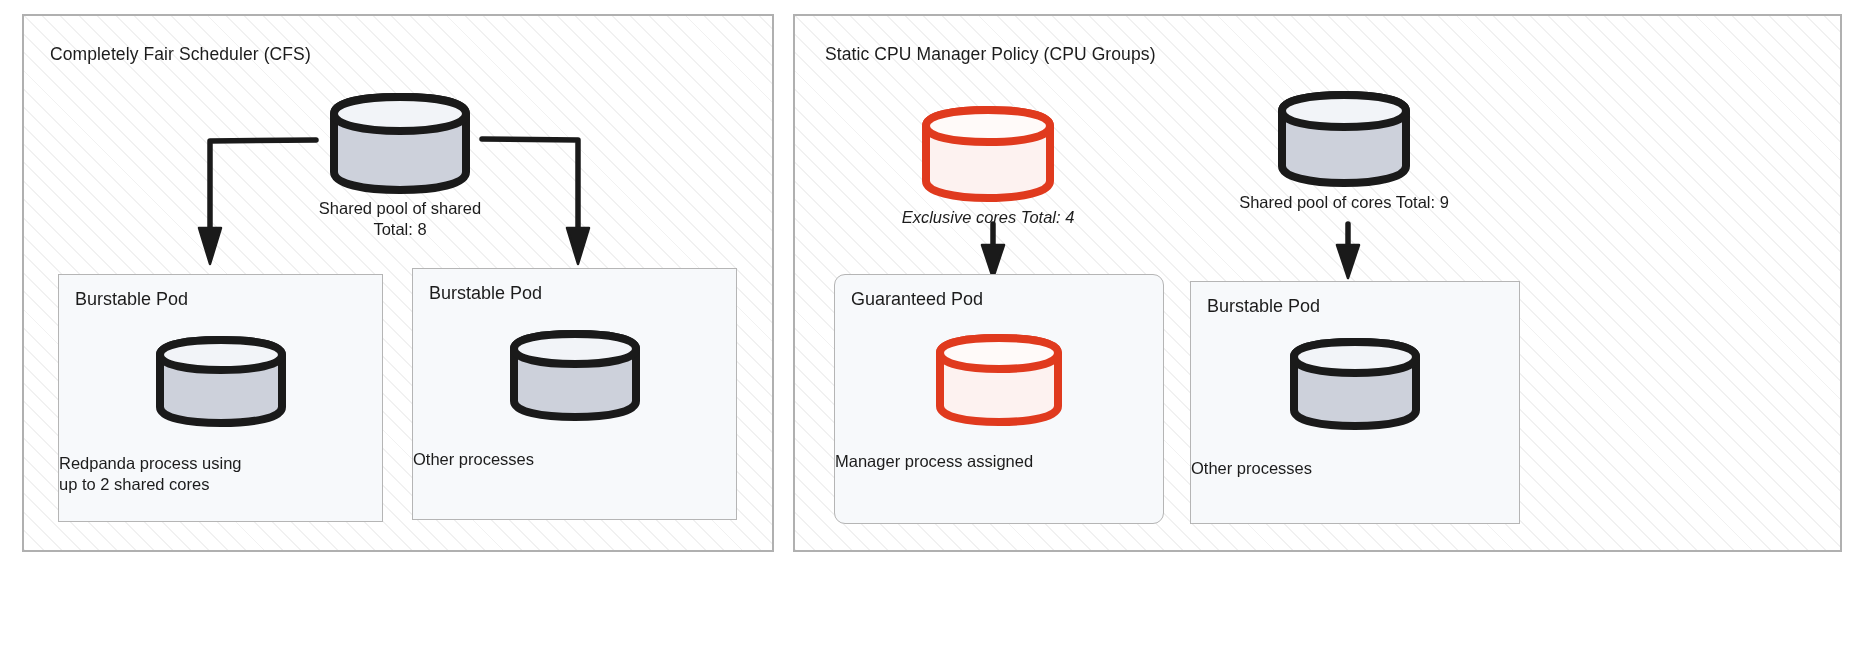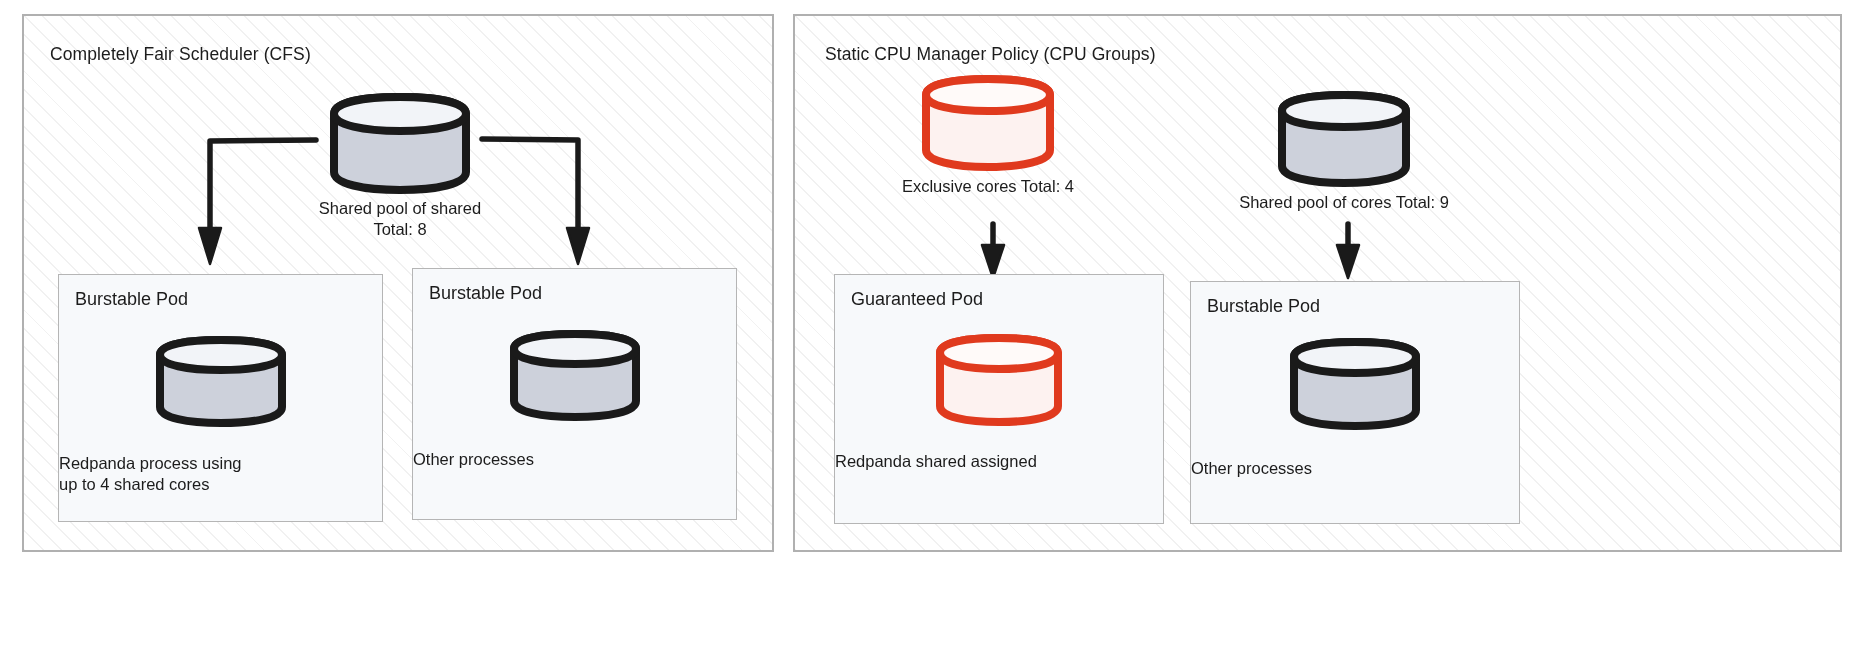--- a/index.html
+++ b/index.html
@@ -106,21 +106,21 @@
     <div class="pod" style="left:34px;top:258px;width:325px;height:248px;">
       <div class="pod-title">Burstable Pod</div>
       <svg style="position:absolute;left:50%;top:62px;transform:translateX(-50%);" width="140" height="90" viewBox="0 0 140 90">
         <path d="M9 18 C9 7, 37 3, 70 3 C103 3, 131 7, 131 18
                  L131 70 C131 81, 103 86, 70 86 C37 86, 9 81, 9 70 Z" fill="#CDD1DB" stroke="#1A1A1A" stroke-width="8" stroke-linejoin="round"></path>
         <path d="M9 18 C9 28, 37 33, 70 33 C103 33, 131 28, 131 18
                  C131 7, 103 3, 70 3 C37 3, 9 7, 9 18 Z" fill="#f2f4f8" stroke="#1A1A1A" stroke-width="8" stroke-linejoin="round"></path>
       </svg>
       <div class="pod-caption" style="top:178px;">
         <div>Redpanda process using</div>
-        <div>up to 4 shared cores</div>
+        <div>up to 2 shared cores</div>
       </div>
     </div>
 
     <div class="pod" style="left:388px;top:252px;width:325px;height:252px;">
       <div class="pod-title">Burstable Pod</div>
       <svg style="position:absolute;left:50%;top:62px;transform:translateX(-50%);" width="140" height="90" viewBox="0 0 140 90">
         <path d="M9 18 C9 7, 37 3, 70 3 C103 3, 131 7, 131 18
                  L131 70 C131 81, 103 86, 70 86 C37 86, 9 81, 9 70 Z" fill="#CDD1DB" stroke="#1A1A1A" stroke-width="8" stroke-linejoin="round"></path>
         <path d="M9 18 C9 28, 37 33, 70 33 C103 33, 131 28, 131 18
                  C131 7, 103 3, 70 3 C37 3, 9 7, 9 18 Z" fill="#f2f4f8" stroke="#1A1A1A" stroke-width="8" stroke-linejoin="round"></path>
@@ -128,21 +128,21 @@
       <div class="pod-caption" style="top:180px;">
         <div>Other processes</div>
         <div></div>
       </div>
     </div>
   </div>
 
   <div class="panel" id="panel-static">
     <div class="panel-title">Static CPU Manager Policy (CPU Groups)</div>
 
-    <div class="cyl-group" style="left:122px;top:60px;width:142px;height:110px;">
+    <div class="cyl-group" style="left:122px;top:91px;width:142px;height:110px;font-style:italic;">
       <svg width="142" height="96" viewBox="0 0 142 96">
         <path d="M9 19 C9 8, 37 3, 71 3 C105 3, 133 8, 133 19
                  L133 74 C133 85, 105 91, 71 91 C37 91, 9 85, 9 74 Z" fill="#FDF2F0" stroke="#E03A1E" stroke-width="8" stroke-linejoin="round"></path>
         <path d="M9 19 C9 30, 37 35, 71 35 C105 35, 133 30, 133 19
                  C133 8, 105 3, 71 3 C37 3, 9 8, 9 19 Z" fill="#FFFAF9" stroke="#E03A1E" stroke-width="8" stroke-linejoin="round"></path>
       </svg>
       <div class="cyl-caption" style="top:100px;">
         <div>Exclusive cores Total: 4</div>
       </div>
     </div>
@@ -163,30 +163,30 @@
       <g>
         <path d="M198 208 L198 232" fill="none" stroke="#1A1A1A" stroke-width="5.5" stroke-linecap="round"></path>
         <path d="M198 262 L187 229 L209 229 Z" fill="#1A1A1A" stroke="#1A1A1A" stroke-width="2.5" stroke-linejoin="round"></path>
       </g>
       <g>
         <path d="M553 208 L553 232" fill="none" stroke="#1A1A1A" stroke-width="5.5" stroke-linecap="round"></path>
         <path d="M553 262 L542 229 L564 229 Z" fill="#1A1A1A" stroke="#1A1A1A" stroke-width="2.5" stroke-linejoin="round"></path>
       </g>
     </svg>
 
-    <div class="pod" style="left:39px;top:258px;width:330px;height:250px;">
+    <div class="pod" style="left:39px;top:258px;width:330px;height:250px;border-radius:11px;">
       <div class="pod-title">Guaranteed Pod</div>
       <svg style="position:absolute;left:50%;top:60px;transform:translateX(-50%);" width="136" height="92" viewBox="0 0 136 92">
         <path d="M9 18 C9 7, 36 3, 68 3 C100 3, 127 7, 127 18
                  L127 71 C127 82, 100 87, 68 87 C36 87, 9 82, 9 71 Z" fill="#FDF2F0" stroke="#E03A1E" stroke-width="8" stroke-linejoin="round"></path>
         <path d="M9 18 C9 29, 36 34, 68 34 C100 34, 127 29, 127 18
                  C127 7, 100 3, 68 3 C36 3, 9 7, 9 18 Z" fill="#FFFAF9" stroke="#E03A1E" stroke-width="8" stroke-linejoin="round"></path>
       </svg>
       <div class="pod-caption" style="top:176px;">
-        <div>Redpanda shared assigned</div>
+        <div>Manager process assigned</div>
       </div>
     </div>
 
     <div class="pod" style="left:395px;top:265px;width:330px;height:243px;">
       <div class="pod-title">Burstable Pod</div>
       <svg style="position:absolute;left:50%;top:57px;transform:translateX(-50%);" width="140" height="92" viewBox="0 0 140 92">
         <path d="M9 18 C9 7, 37 3, 70 3 C103 3, 131 7, 131 18
                  L131 71 C131 82, 103 87, 70 87 C37 87, 9 82, 9 71 Z" fill="#CDD1DB" stroke="#1A1A1A" stroke-width="8" stroke-linejoin="round"></path>
         <path d="M9 18 C9 29, 37 34, 70 34 C103 34, 131 29, 131 18
                  C131 7, 103 3, 70 3 C37 3, 9 7, 9 18 Z" fill="#f2f4f8" stroke="#1A1A1A" stroke-width="8" stroke-linejoin="round"></path>

